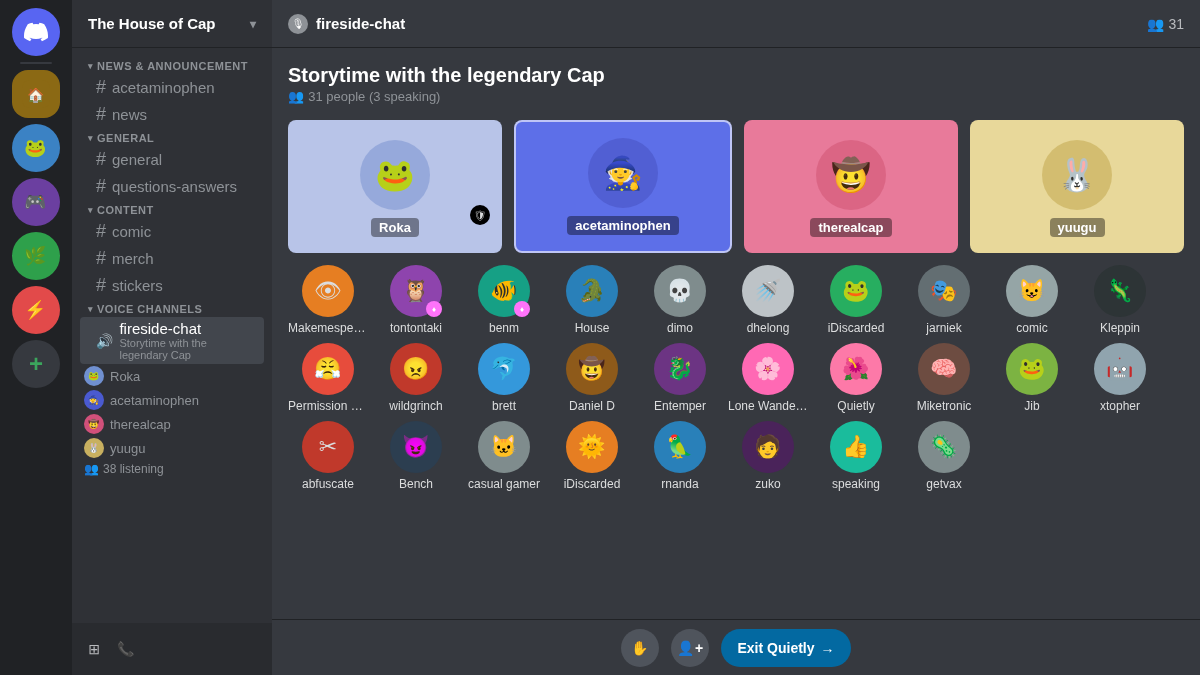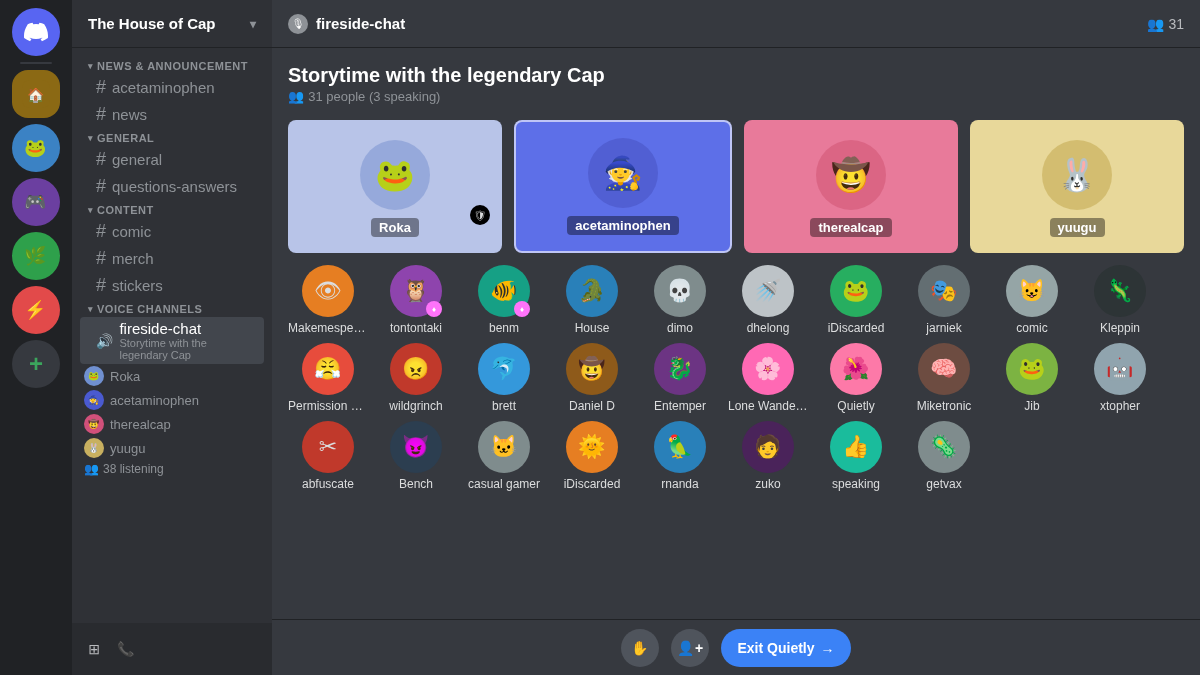--- a/index.html
+++ b/index.html
@@ -399,21 +399,21 @@
       gap: 6px;
       padding: 0 16px;
     }
     .bottom-btn.icon-only {
       width: 38px;
       padding: 0;
       background: #4f545c;
       color: #fff;
     }
     .bottom-btn.exit {
-      background: #3b82f6;
+      background: #0369a1;
       color: #fff;
     }
   </style>
 </head>
 <body>
 
 <div class="server-bar">
   <div class="server-icon discord">
     <svg width="24" height="24" viewBox="0 0 24 24" fill="white">
         <path d="M20.317 4.37a19.791 19.791 0 0 0-4.885-1.515.074.074 0 0 0-.079.037c-.21.375-.444.864-.608 1.25a18.27 18.27 0 0 0-5.487 0 12.64 12.64 0 0 0-.617-1.25.077.077 0 0 0-.079-.037A19.736 19.736 0 0 0 3.677 4.37a.07.07 0 0 0-.032.027C.533 9.046-.32 13.58.099 18.057c.001.022.015.04.036.052a19.9 19.9 0 0 0 5.993 3.03.078.078 0 0 0 .084-.028 14.09 14.09 0 0 0 1.226-1.994.076.076 0 0 0-.041-.106 13.107 13.107 0 0 1-1.872-.892.077.077 0 0 1-.008-.128 10.2 10.2 0 0 0 .372-.292.074.074 0 0 1 .077-.01c3.928 1.793 8.18 1.793 12.062 0a.074.074 0 0 1 .078.01c.12.098.246.198.373.292a.077.077 0 0 1-.006.127 12.299 12.299 0 0 1-1.873.892.077.077 0 0 0-.041.107c.36.698.772 1.362 1.225 1.993a.076.076 0 0 0 .084.028 19.839 19.839 0 0 0 6.002-3.03.077.077 0 0 0 .032-.054c.5-5.177-.838-9.674-3.549-13.66a.061.061 0 0 0-.031-.03z"></path>

